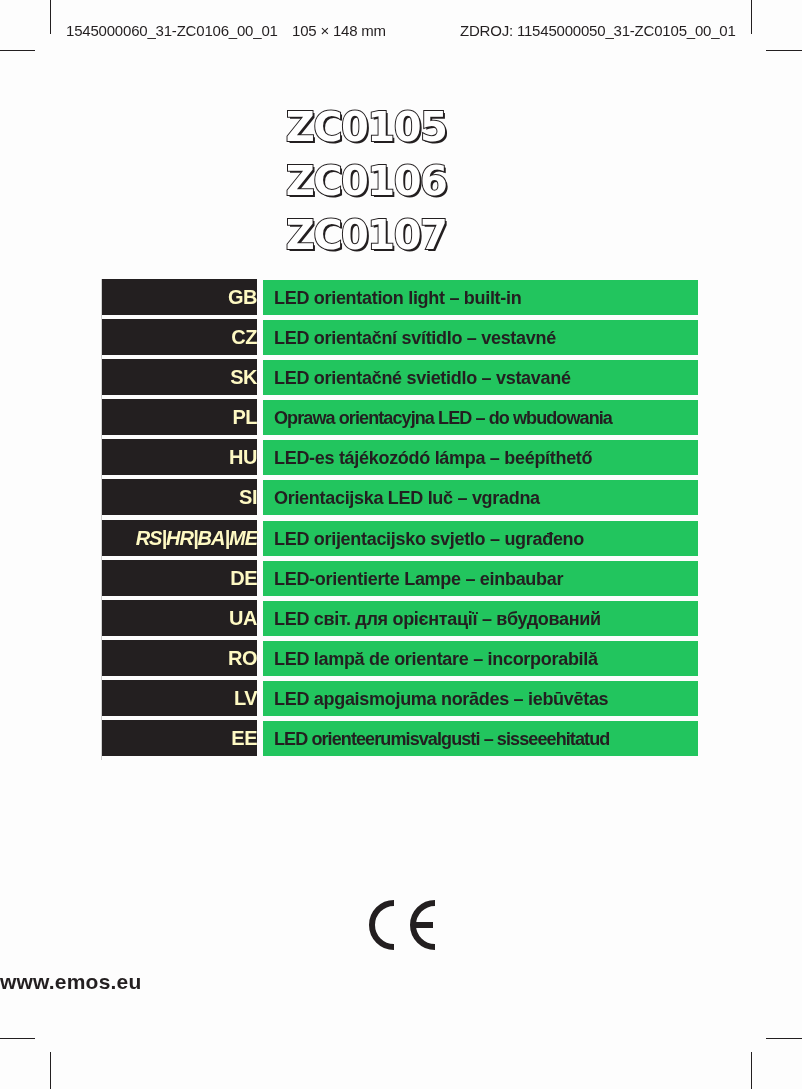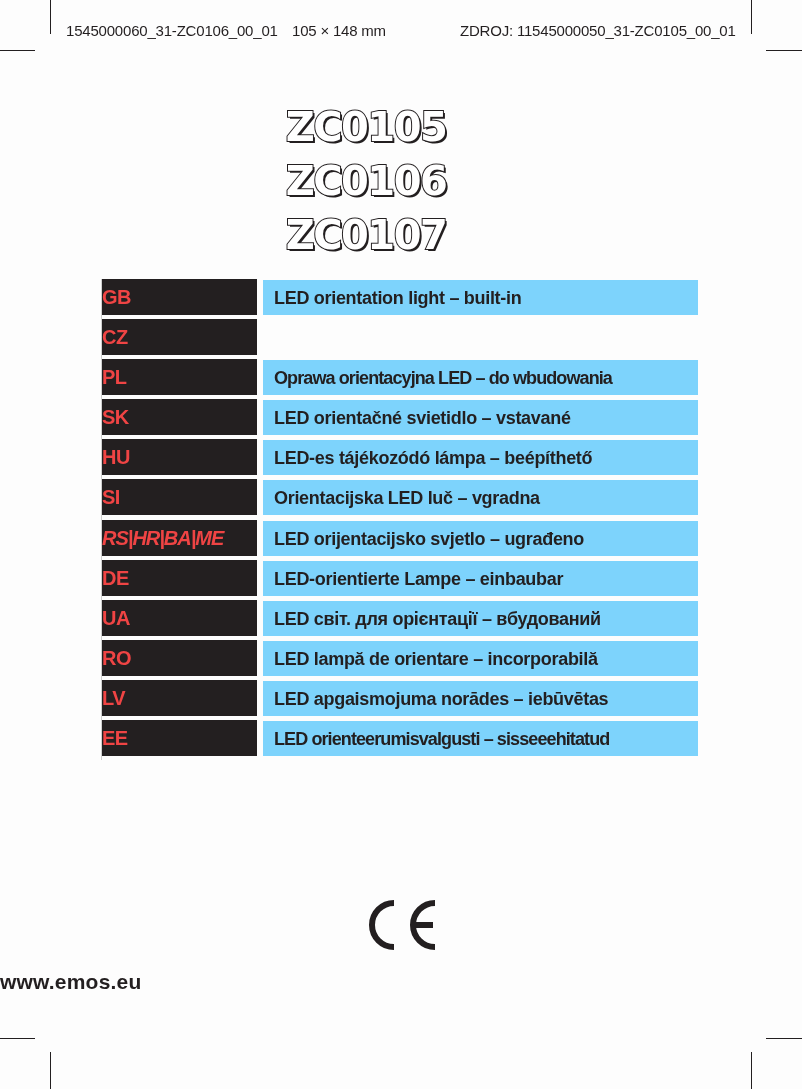--- a/index.html
+++ b/index.html
@@ -66,34 +66,34 @@
   }
   .row {
     display: flex;
     height: 36px;
     margin-bottom: 4.1px;
   }
   .code {
     width: 155px;
     height: 36px;
     background: #231f20;
-    color: #ef4444;
+    color: #fef9c3;
     font-weight: bold;
     font-size: 20px;
     line-height: 36px;
-    text-align: left;
+    text-align: right;
     letter-spacing: -0.5px;
     white-space: nowrap;
   }
   .desc {
     margin-left: 6px;
     width: 435px;
     height: 35px;
     margin-top: 1px;
-    background: #7dd3fc;
+    background: #22c55e;
     font-weight: bold;
     font-size: 18px;
     line-height: 36px;
     padding-left: 11px;
     box-sizing: border-box;
     white-space: nowrap;
     overflow: hidden;
     letter-spacing: -0.3px;
   }
   .desc.tight { letter-spacing: -0.9px; }
@@ -140,28 +140,29 @@
   <div class="model">ZC0107</div>
 </div>
 
 <div class="lang-table">
   <div class="row">
     <div class="code">GB</div>
     <div class="desc">LED orientation light – built-in</div>
   </div>
   <div class="row">
     <div class="code">CZ</div>
+    <div class="desc">LED orientační svítidlo – vestavné</div>
+  </div>
+  <div class="row">
+    <div class="code">SK</div>
+    <div class="desc">LED orientačné svietidlo – vstavané</div>
   </div>
   <div class="row">
     <div class="code">PL</div>
     <div class="desc tight">Oprawa orientacyjna LED – do wbudowania</div>
-  </div>
-  <div class="row">
-    <div class="code">SK</div>
-    <div class="desc">LED orientačné svietidlo – vstavané</div>
   </div>
   <div class="row">
     <div class="code">HU</div>
     <div class="desc">LED-es tájékozódó lámpa – beépíthető</div>
   </div>
   <div class="row">
     <div class="code">SI</div>
     <div class="desc">Orientacijska LED luč – vgradna</div>
   </div>
   <div class="row">

